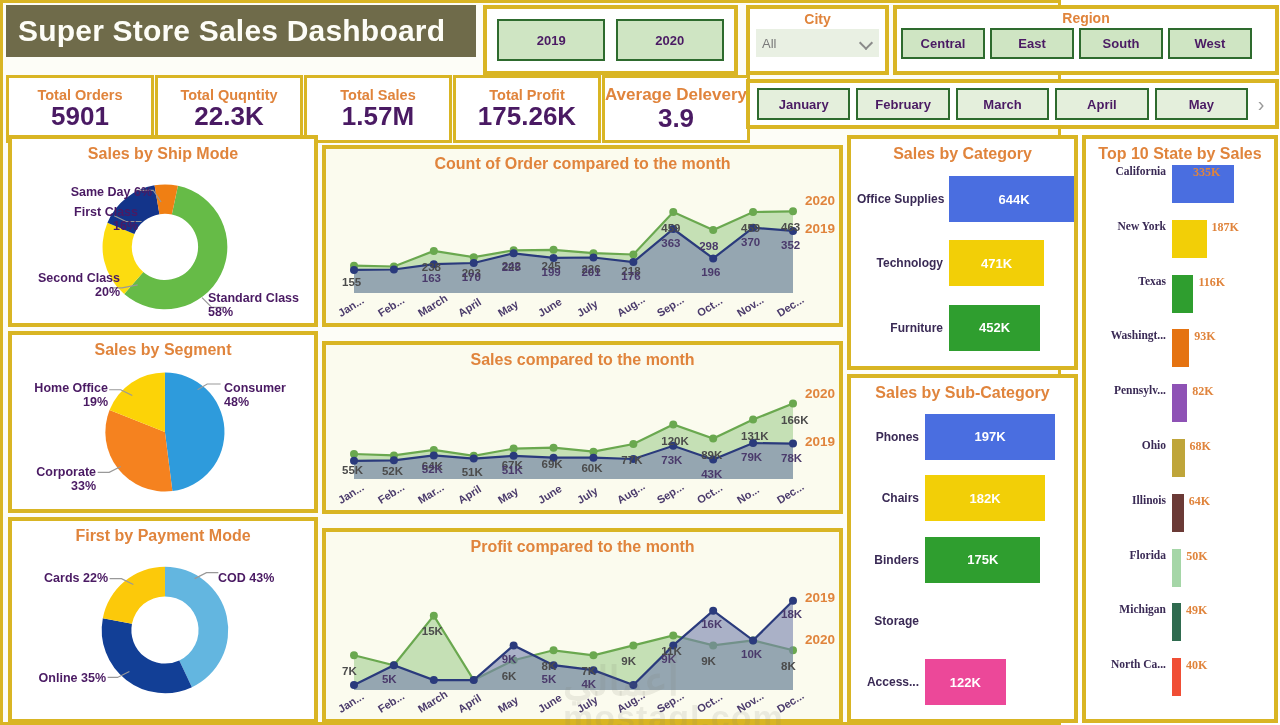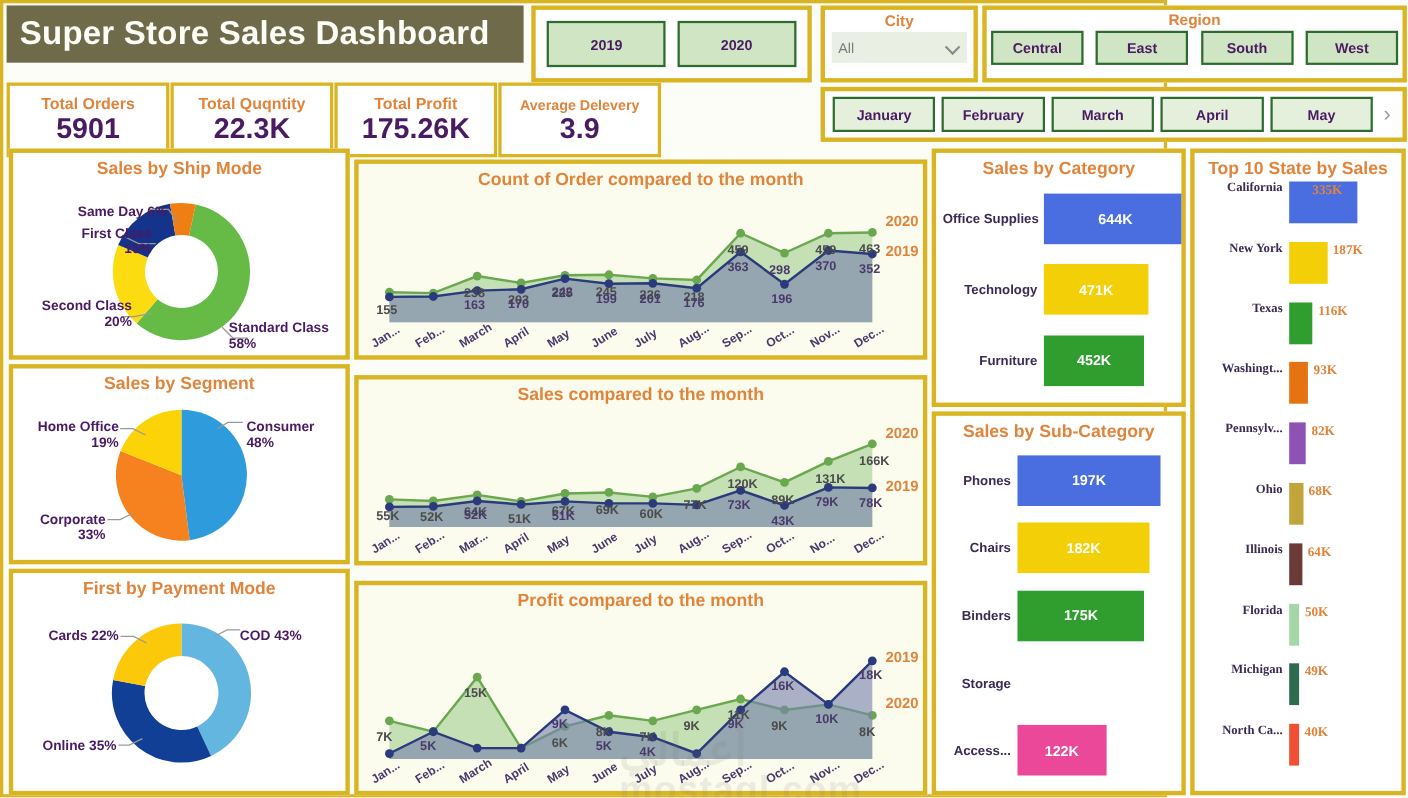--- a/index.html
+++ b/index.html
@@ -68,21 +68,21 @@
     border-right: 2px solid #8a8a8a; border-bottom: 2px solid #8a8a8a;
     transform: rotate(45deg);
   }
 
   .region-box {
     position: absolute; left: 890px; top: 2px;
     width: 386px; height: 70px;
     background: #ffffff; border: 4px solid #d9b524;
     padding: 1px 4px 0 4px;
   }
-  .region-row { display: flex; gap: 5px; justify-content: space-between; margin-top: 2px; }
+  .region-row { display: flex; gap: 5px; justify-content: flex-start; margin-top: 2px; }
   .rg-btn {
     width: 84px; height: 31px;
     background: #cfe5c3; border: 2px solid #2e6b2e;
     color: #4a1a63; font-weight: bold; font-size: 13px;
     display: flex; align-items: center; justify-content: center;
     cursor: pointer;
   }
 
   
   .kpi-row { position: absolute; left: 3px; top: 72px; display: flex; }
@@ -92,21 +92,21 @@
     margin-right: 1px;
     display: flex; flex-direction: column;
     align-items: center; justify-content: center;
   }
   .kpi .k-label {
     color: #e0843c; font-weight: bold; font-size: 14.5px; white-space: nowrap;
   }
   .kpi .k-value {
     color: #4a1a63; font-weight: bold; font-size: 26px; line-height: 1.05;
   }
-  .kpi.narrow .k-label { font-size: 13px; }
+  .kpi.narrow .k-label { font-size: 17px; }
 
   
   .month-box {
     position: absolute; left: 743px; top: 76px;
     width: 533px; height: 50px;
     background: #ffffff; border: 4px solid #d9b524;
     display: flex; align-items: center; padding: 0 4px;
   }
   .mo-btn {
     flex: 1; height: 32px; margin: 0 3px;
@@ -236,20 +236,24 @@
     </div>
 
     <div class="kpi-row">
       <div class="kpi">
         <div class="k-label">Total Orders</div>
         <div class="k-value">5901</div>
       </div>
       <div class="kpi">
         <div class="k-label">Total Quqntity</div>
         <div class="k-value">22.3K</div>
+      </div>
+      <div class="kpi">
+        <div class="k-label">Total Sales</div>
+        <div class="k-value">1.57M</div>
       </div>
       <div class="kpi">
         <div class="k-label">Total Profit</div>
         <div class="k-value">175.26K</div>
       </div>
       <div class="kpi narrow">
         <div class="k-label">Average Delevery</div>
         <div class="k-value">3.9</div>
       </div>
     </div>

